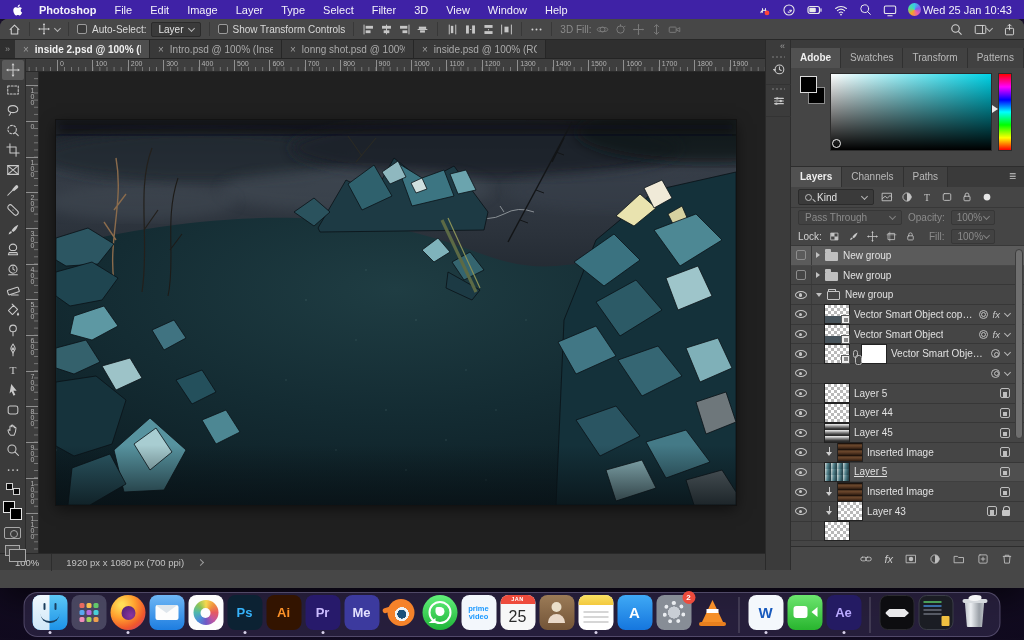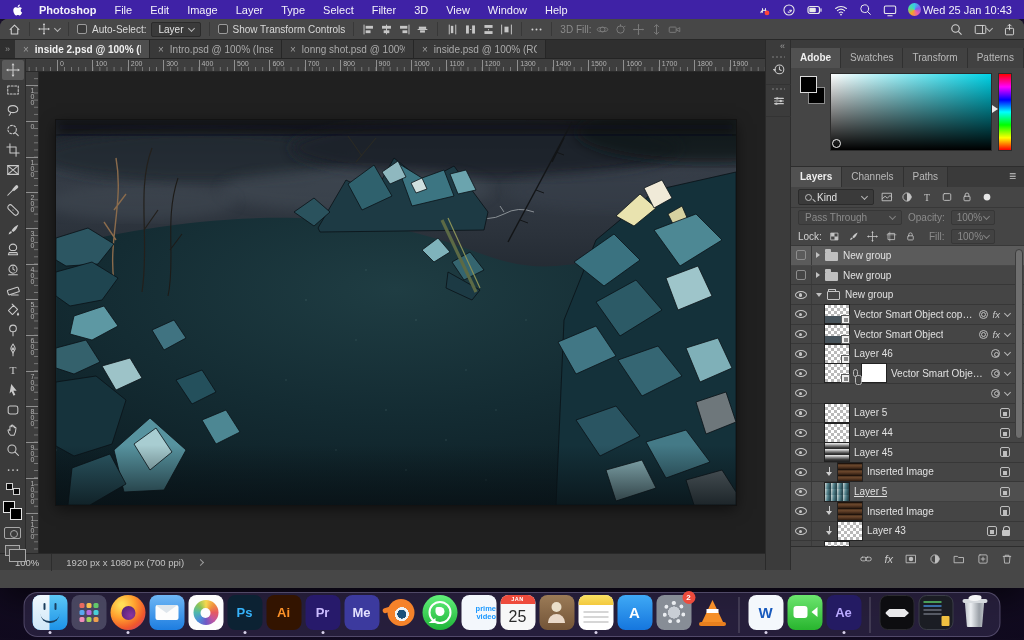--- a/index.html
+++ b/index.html
@@ -172,21 +172,21 @@
   .ic-media-encoder{background:#3c3a9e}.ic-media-encoder .dtext{color:#e4e2ff}
   .ic-after-effects{background:#241b63}.ic-after-effects .dtext{color:#b9a9ff}
   .ic-blender{background:transparent}
   .bl-core{position:absolute;inset:4px;border-radius:50%;background:radial-gradient(circle at 53% 56%,#1a4f7a 0 21%,#eef3f6 22% 33%,#f5822a 34% 100%)}
   .bl-tail{position:absolute;left:-1px;top:12px;width:13px;height:5px;background:#f5822a;border-radius:3px;transform:rotate(-18deg)}
   .ic-whatsapp{background:linear-gradient(#62f07a,#1fb438);border-radius:50%}
   .wa-ring{position:absolute;inset:6px;border:2.5px solid #fff;border-radius:50%}
   .wa-ring::after{content:"";position:absolute;left:-2px;bottom:-1px;width:0;height:0;border-top:5px solid transparent;border-right:7px solid #fff}
   .wa-dot{position:absolute;left:13px;top:12px;width:9px;height:9px;background:#fff;border-radius:2px 50% 50% 50%}
   .ic-prime-video{background:#f3f7fc}
-  .pv-line{display:block;text-align:right;color:#1a98ff;font-weight:bold;font-size:7.5px;line-height:8px}
+  .pv-line{display:block;text-align:center;color:#1a98ff;font-weight:bold;font-size:7.5px;line-height:8px}
   .pv-wrap{position:absolute;inset:0;display:flex;flex-direction:column;justify-content:center}
   .ic-calendar{background:#f7f7f7;overflow:hidden}
   .cal-top{position:absolute;left:0;right:0;top:0;height:9px;background:#ee4b3c;color:#fff;font-size:5.5px;font-weight:bold;text-align:center;line-height:9px;letter-spacing:.5px}
   .cal-day{position:absolute;left:0;right:0;top:9px;bottom:0;display:flex;align-items:center;justify-content:center;color:#2b2b2b;font-size:16px;font-weight:normal}
   .ic-contacts{background:linear-gradient(#9b7b57,#735437)}
   .ct-head{position:absolute;left:50%;top:7px;transform:translateX(-50%);width:10px;height:10px;border-radius:50%;background:#eadfc9}
   .ct-body{position:absolute;left:50%;top:19px;transform:translateX(-50%);width:17px;height:9px;border-radius:9px 9px 0 0;background:#ead9c9}
   .ic-notes{background:#fff;overflow:hidden}
   .nt-top{position:absolute;left:0;right:0;top:0;height:10px;background:linear-gradient(#f8e063,#f3c93f)}
   .nt-lines{position:absolute;left:5px;right:5px;top:16px;height:1.5px;background:#d6d6d6;box-shadow:0 5px 0 #d6d6d6,0 10px 0 #d6d6d6}
@@ -942,35 +942,20 @@
                 </span>
               </div>
               <div class="lrow">
                 <span class="eyecell">
                   <span class="i-eye"></span>
                 </span>
                 <span class="lmain ind1">
                   <span class="thumb ">
                     <span class="sbadge"></span>
                   </span>
-                  <span class="lname">Layer 46</span>
-                </span>
-                <span class="rIcons">
-                  <span class="i-so"></span>
-                  <span class="i-cd"></span>
-                </span>
-              </div>
-              <div class="lrow">
-                <span class="eyecell">
-                  <span class="i-eye"></span>
-                </span>
-                <span class="lmain ind1">
-                  <span class="thumb ">
-                    <span class="sbadge"></span>
-                  </span>
                   <span class="i-chain"></span>
                   <span class="mthumb"></span>
                   <span class="lname">Vector Smart Object copy 14</span>
                 </span>
                 <span class="rIcons">
                   <span class="i-so"></span>
                   <span class="i-cd"></span>
                 </span>
               </div>
               <div class="lrow">

